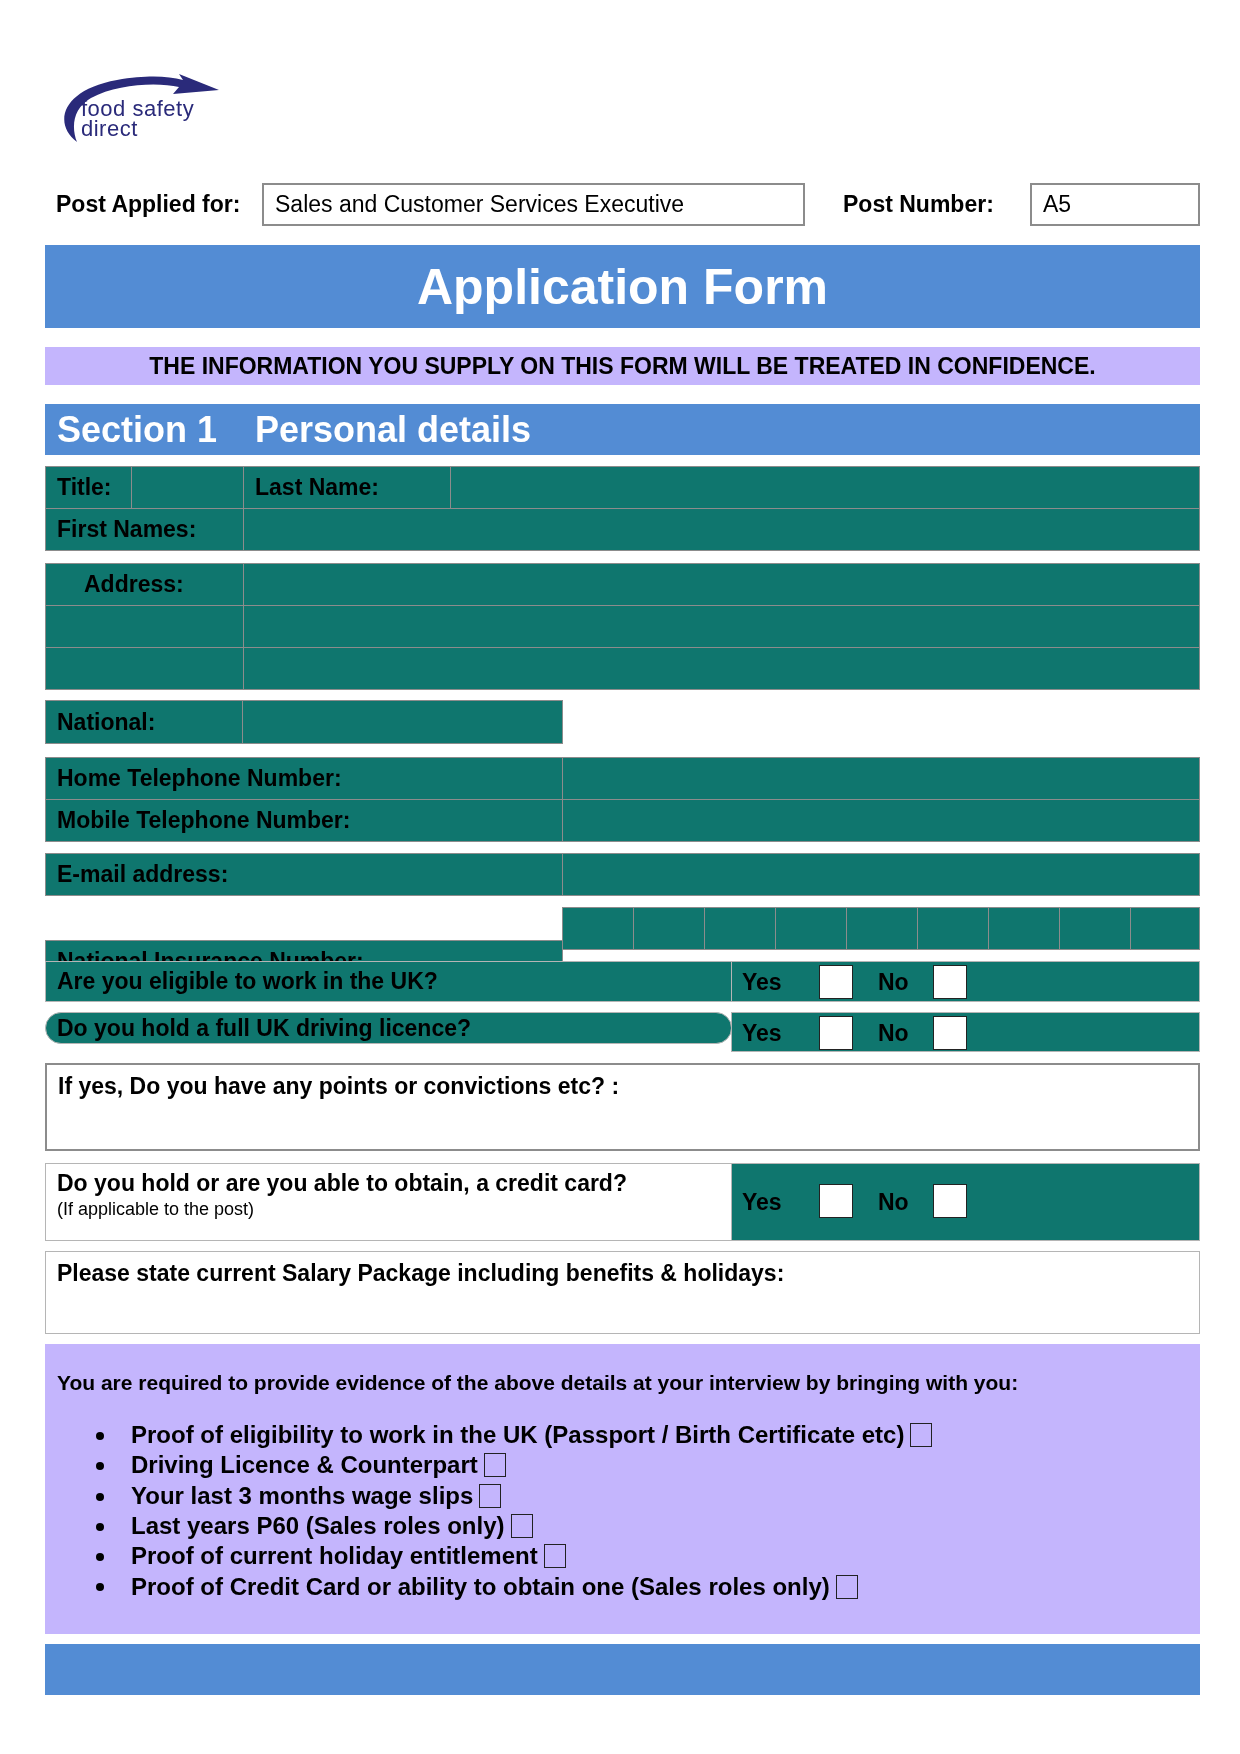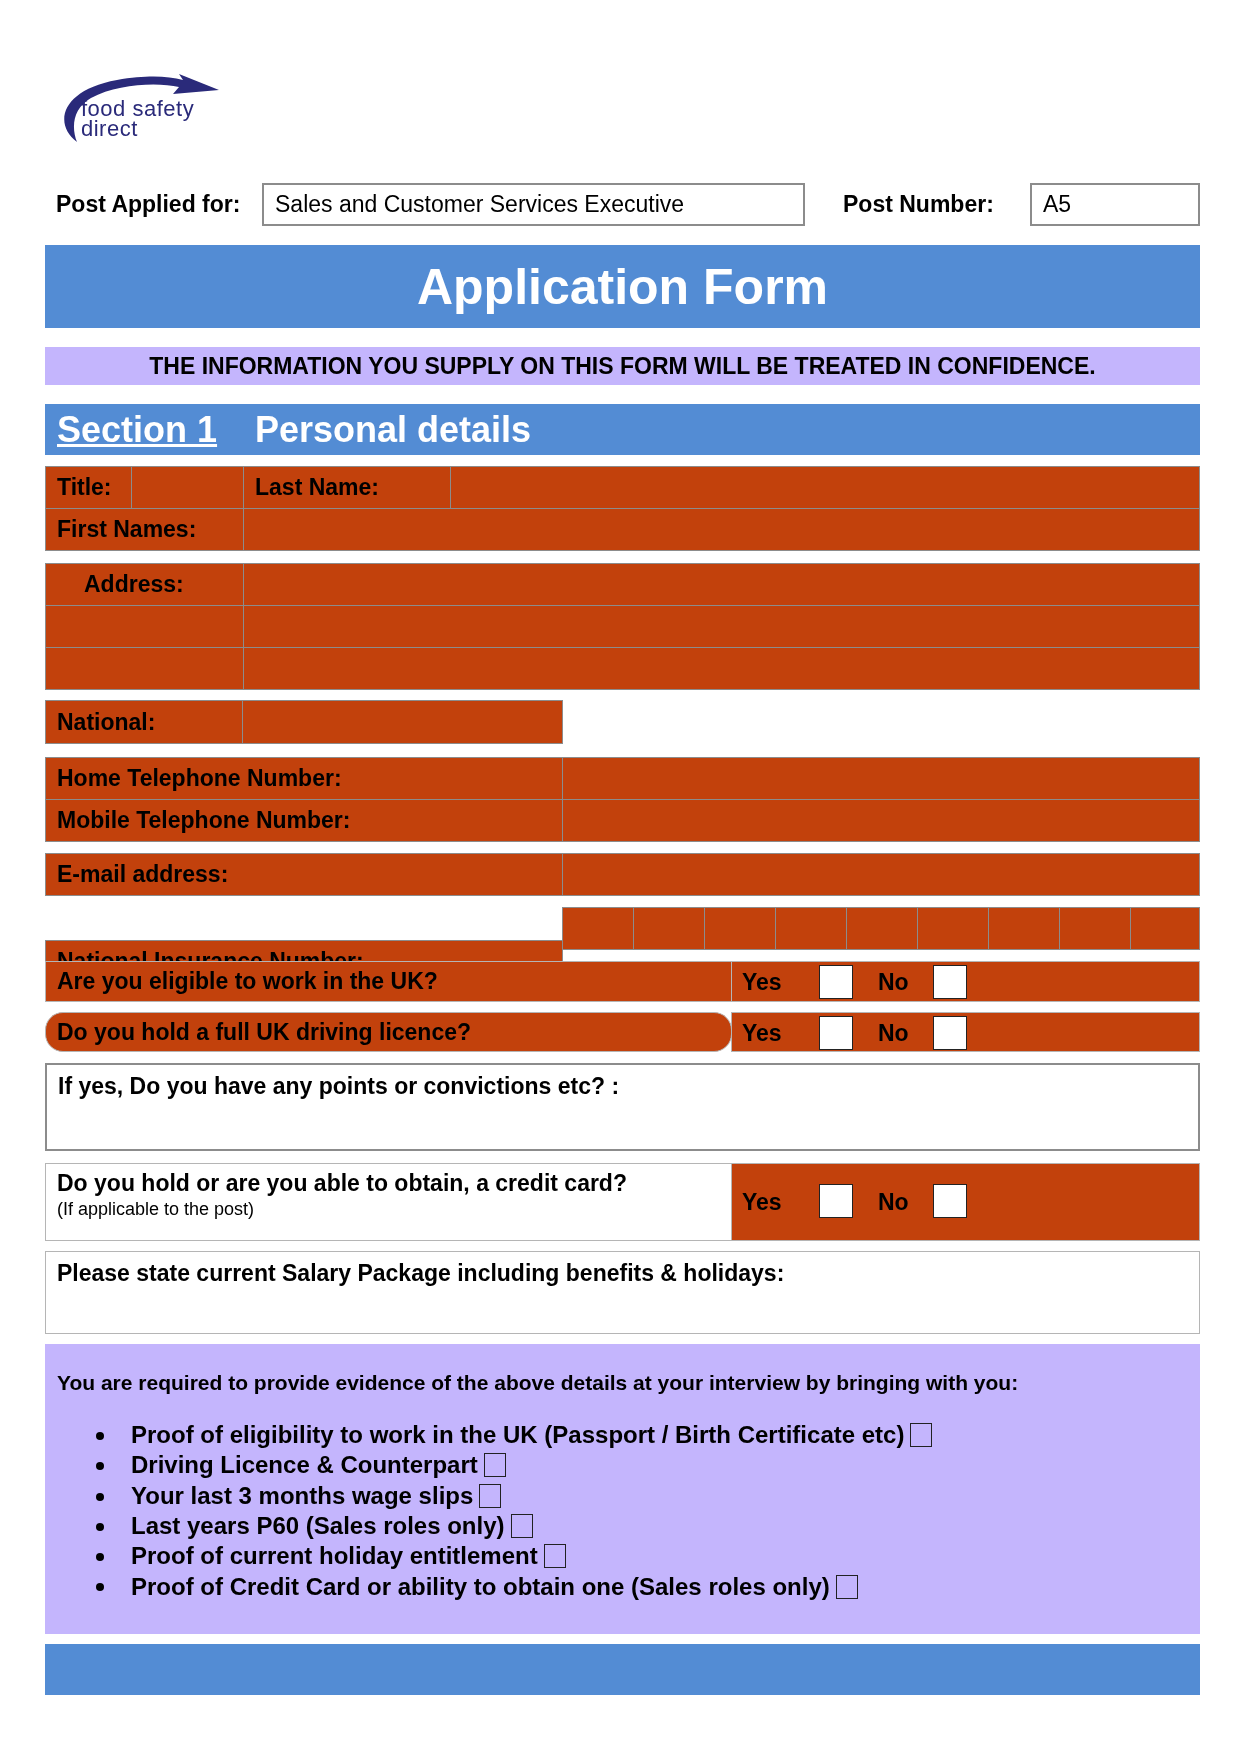--- a/index.html
+++ b/index.html
@@ -2,21 +2,21 @@
 <html><head>
 <meta charset="utf-8">
 <style>
   html,body{margin:0;padding:0;background:#fff;}
   body{width:1240px;height:1754px;position:relative;overflow:hidden;font-family:"Liberation Sans",sans-serif;color:#000;}
   .abs{position:absolute;box-sizing:border-box;}
   .lbl{font-weight:bold;font-size:23px;}
   .box{border:2px solid #8c8c8c;background:#fff;}
   .blue{background:#538cd4;}
   .gray{background:#c4b5fd;}
-  .cell{position:absolute;box-sizing:border-box;border:1.5px solid #8c8c8c;font-weight:bold;font-size:23px;padding-left:11px;display:flex;align-items:center;background:#c2410c;}
+  .cell{position:absolute;box-sizing:border-box;border:1.5px solid #8c8c8c;font-weight:bold;font-size:23px;padding-left:11px;display:flex;align-items:center;background:#0f766e;}
   .thin{border-color:#b5b5b5;}
   .chk{position:absolute;box-sizing:border-box;width:34px;height:34px;border:1.5px solid #222;background:#fff;}
   .yn{position:absolute;font-weight:bold;font-size:23px;}
   .bullets{position:absolute;left:70px;top:1420px;margin:0;padding:0;list-style:none;}
   .bullets li{height:30.3px;font-weight:bold;font-size:24px;display:flex;align-items:center;position:relative;padding-left:61px;white-space:nowrap;}
   .bullets li .dot{position:absolute;left:26px;top:12px;width:8px;height:8px;border-radius:50%;background:#000;}
   .bullets li .sbox{display:inline-block;width:22px;height:24px;border:1.5px solid #222;margin-left:6px;box-sizing:border-box;}
 </style>
 </head>
 <body>
@@ -40,21 +40,21 @@
 
 <div class="abs blue" style="left:45px;top:245px;width:1155px;height:83px;display:flex;align-items:center;justify-content:center;">
   <span style="color:#fff;font-weight:bold;font-size:50px;">Application Form</span>
 </div>
 
 <div class="abs gray" style="left:45px;top:347px;width:1155px;height:38px;display:flex;align-items:center;justify-content:center;">
   <span style="font-weight:bold;font-size:23px;">THE INFORMATION YOU SUPPLY ON THIS FORM WILL BE TREATED IN CONFIDENCE.</span>
 </div>
 
 <div class="abs blue" style="left:45px;top:404px;width:1155px;height:51px;display:flex;align-items:center;padding-left:12px;">
-  <span style="color:#fff;font-weight:bold;font-size:36px;width:198px;display:inline-block;text-decoration:underline;">Section 1</span>
+  <span style="color:#fff;font-weight:bold;font-size:36px;width:198px;display:inline-block;">Section 1</span>
   <span style="color:#fff;font-weight:bold;font-size:36px;">Personal details</span>
 </div>
 
 <div class="cell" style="left:45px;top:466px;width:87px;height:43px;">
     <span>Title:</span>
   </div>
 <div class="cell" style="left:131px;top:466px;width:113px;height:43px;"></div>
 <div class="cell" style="left:243px;top:466px;width:208px;height:43px;">
     <span>Last Name:</span>
   </div>
@@ -107,21 +107,21 @@
 
 <div class="cell thin" style="left:45px;top:961px;width:687px;height:41px;">
     <span>Are you eligible to work in the UK?</span>
   </div>
 <div class="cell thin" style="left:731px;top:961px;width:469px;height:41px;"></div>
 <span class="yn" style="left:742px;top:969px;">Yes</span>
 <div class="chk" style="left:819px;top:965px;"></div>
 <span class="yn" style="left:878px;top:969px;">No</span>
 <div class="chk" style="left:933px;top:965px;"></div>
 
-<div class="cell thin" style="left:45px;top:1012px;width:687px;height:40px;border-radius:18px;">
+<div class="cell thin" style="left:45px;top:1012px;width:687px;height:32px;border-radius:18px;">
     <span>Do you hold a full UK driving licence?</span>
   </div>
 <div class="cell thin" style="left:731px;top:1012px;width:469px;height:40px;"></div>
 <span class="yn" style="left:742px;top:1020px;">Yes</span>
 <div class="chk" style="left:819px;top:1016px;"></div>
 <span class="yn" style="left:878px;top:1020px;">No</span>
 <div class="chk" style="left:933px;top:1016px;"></div>
 
 <div class="abs" style="left:45px;top:1063px;width:1155px;height:88px;border:2px solid #8c8c8c;padding:8px 11px;font-weight:bold;font-size:23px;">
   <span>If yes, Do you have any points or convictions etc? :</span>

